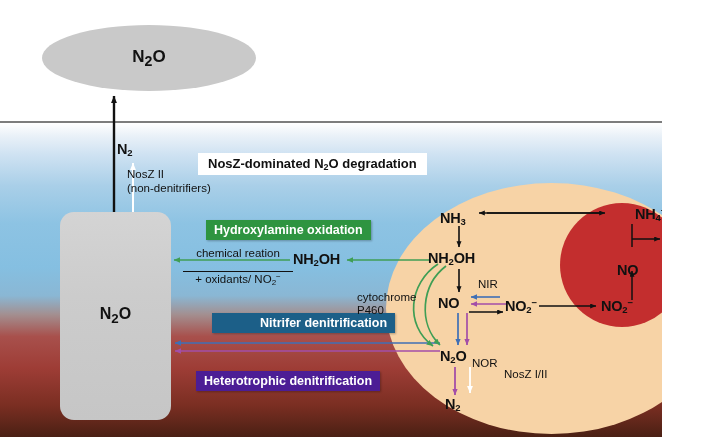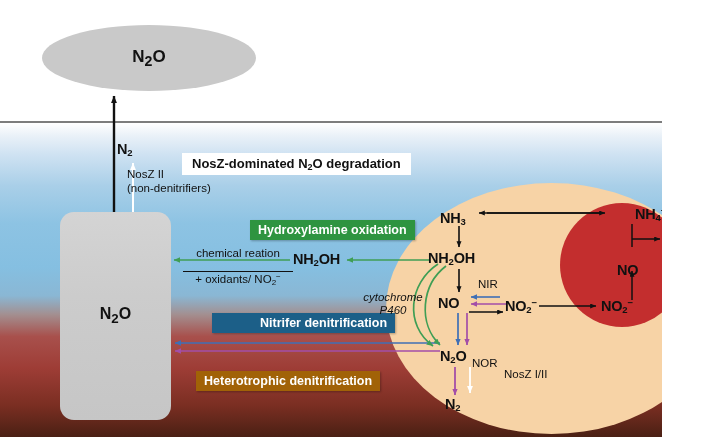--- a/index.html
+++ b/index.html
@@ -31,30 +31,30 @@
     background:#f7d3a6;}
   .nucleus{position:absolute;left:560px;top:203px;width:124px;height:124px;border-radius:50%;
     background:#c32e2e;}
 
   
   .node{position:absolute;font-size:14.5px;color:#111;font-weight:600;white-space:nowrap;
     letter-spacing:-.2px;}
   .node sub{font-size:9.5px;vertical-align:-2px;font-weight:600;}
   .node sup{font-size:9.5px;vertical-align:5px;font-weight:600;}
   .enz{position:absolute;font-size:11.5px;color:#111;font-weight:400;white-space:nowrap;}
-  .enz.cyt{text-align:center;line-height:1.15;font-style:italic;}
+  .enz.cyt{line-height:1.15;}
 
   
   .chip{position:absolute;font-size:12.5px;font-weight:600;padding:3px 8px;white-space:nowrap;
     box-shadow:1px 1px 2px rgba(0,0,0,.28);}
-  .chip.white{background:#ffffff;color:#111;box-shadow:none;font-size:13px;padding:3px 10px;}
+  .chip.white{background:#ffffff;color:#111;box-shadow:none;font-size:13px;padding:3px 10px;margin-left:16px;}
   .chip.white sub{font-size:9px;vertical-align:-2px;}
-  .chip.green{background:#2e9440;color:#fff;margin-left:44px;}
+  .chip.green{background:#2e9440;color:#fff;}
   .chip.blue{background:#1c5f88;color:#fff;padding-left:48px;}
-  .chip.purple{background:#a16207;color:#fff;}
+  .chip.purple{background:#4c1d95;color:#fff;}
 
   
   .cap{position:absolute;font-size:11.5px;color:#111;line-height:1.2;white-space:nowrap;}
   .cap sub{font-size:8px;vertical-align:-2px;}
   .cap sup{font-size:8px;vertical-align:4px;}
   .cap.ctr{text-align:center;}
   .cap .rule{display:block;border-bottom:1px solid #111;padding-bottom:10px;}
 
   svg.overlay{position:absolute;left:0;top:0;width:719px;height:437px;pointer-events:none;}
 </style>

